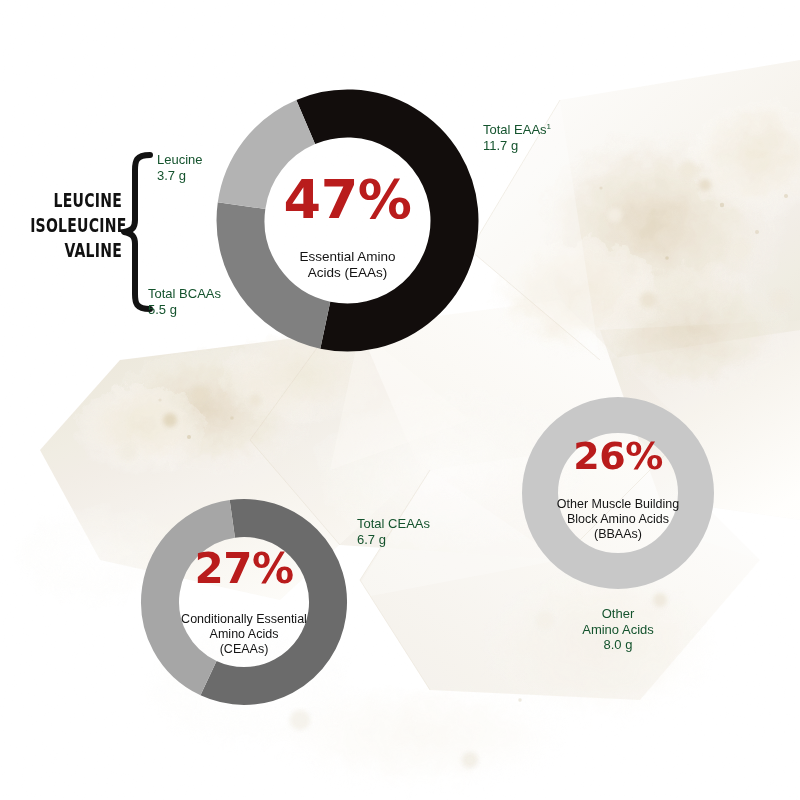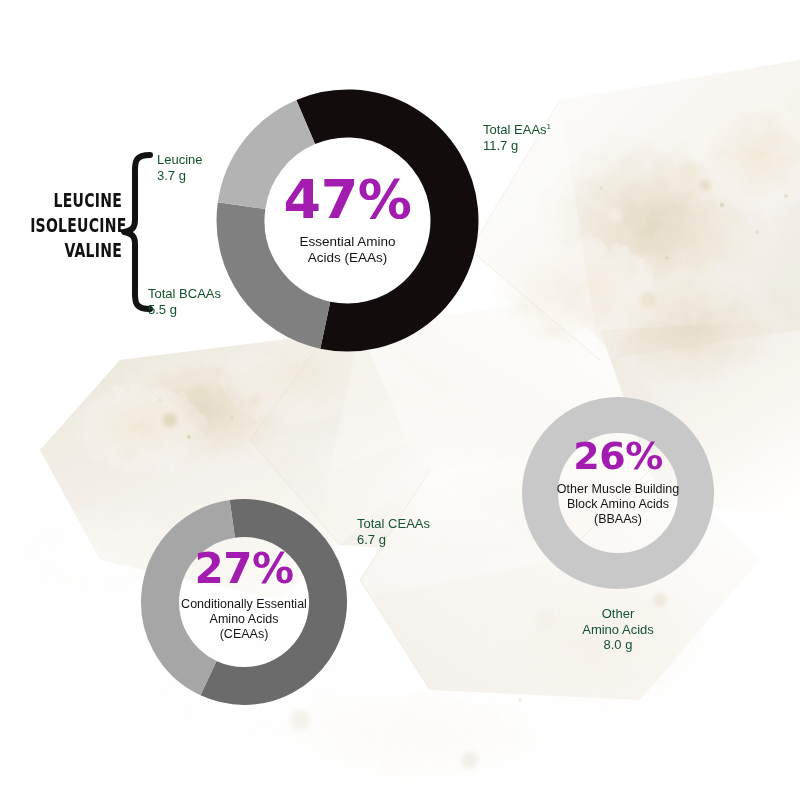--- a/index.html
+++ b/index.html
@@ -36,34 +36,34 @@
 
   
   .donut-center {
     position: absolute;
     text-align: center;
     line-height: 1.0;
     pointer-events: none;
   }
   .pct {
     font-weight: 700;
-    color: #a21caf;
+    color: #b91c1c;
     letter-spacing: -0.5px;
     font-family: "DejaVu Sans", "Liberation Sans", sans-serif;
   }
   .pct-eaa  { font-size: 54px; }
   .pct-ceaa { font-size: 42px; }
   .pct-bbaa { font-size: 38px; }
 
   .center-caption {
     font-size: 13.5px;
     font-weight: 500;
     color: #141414;
     line-height: 1.18;
-    margin-top: 7px;
+    margin-top: 22px;
     font-family: "Liberation Sans", sans-serif;
   }
   .caption-sm { font-size: 12.5px; }
 
   
   .callout {
     position: absolute;
     font-size: 13px;
     line-height: 1.2;
     color: #14532d;

